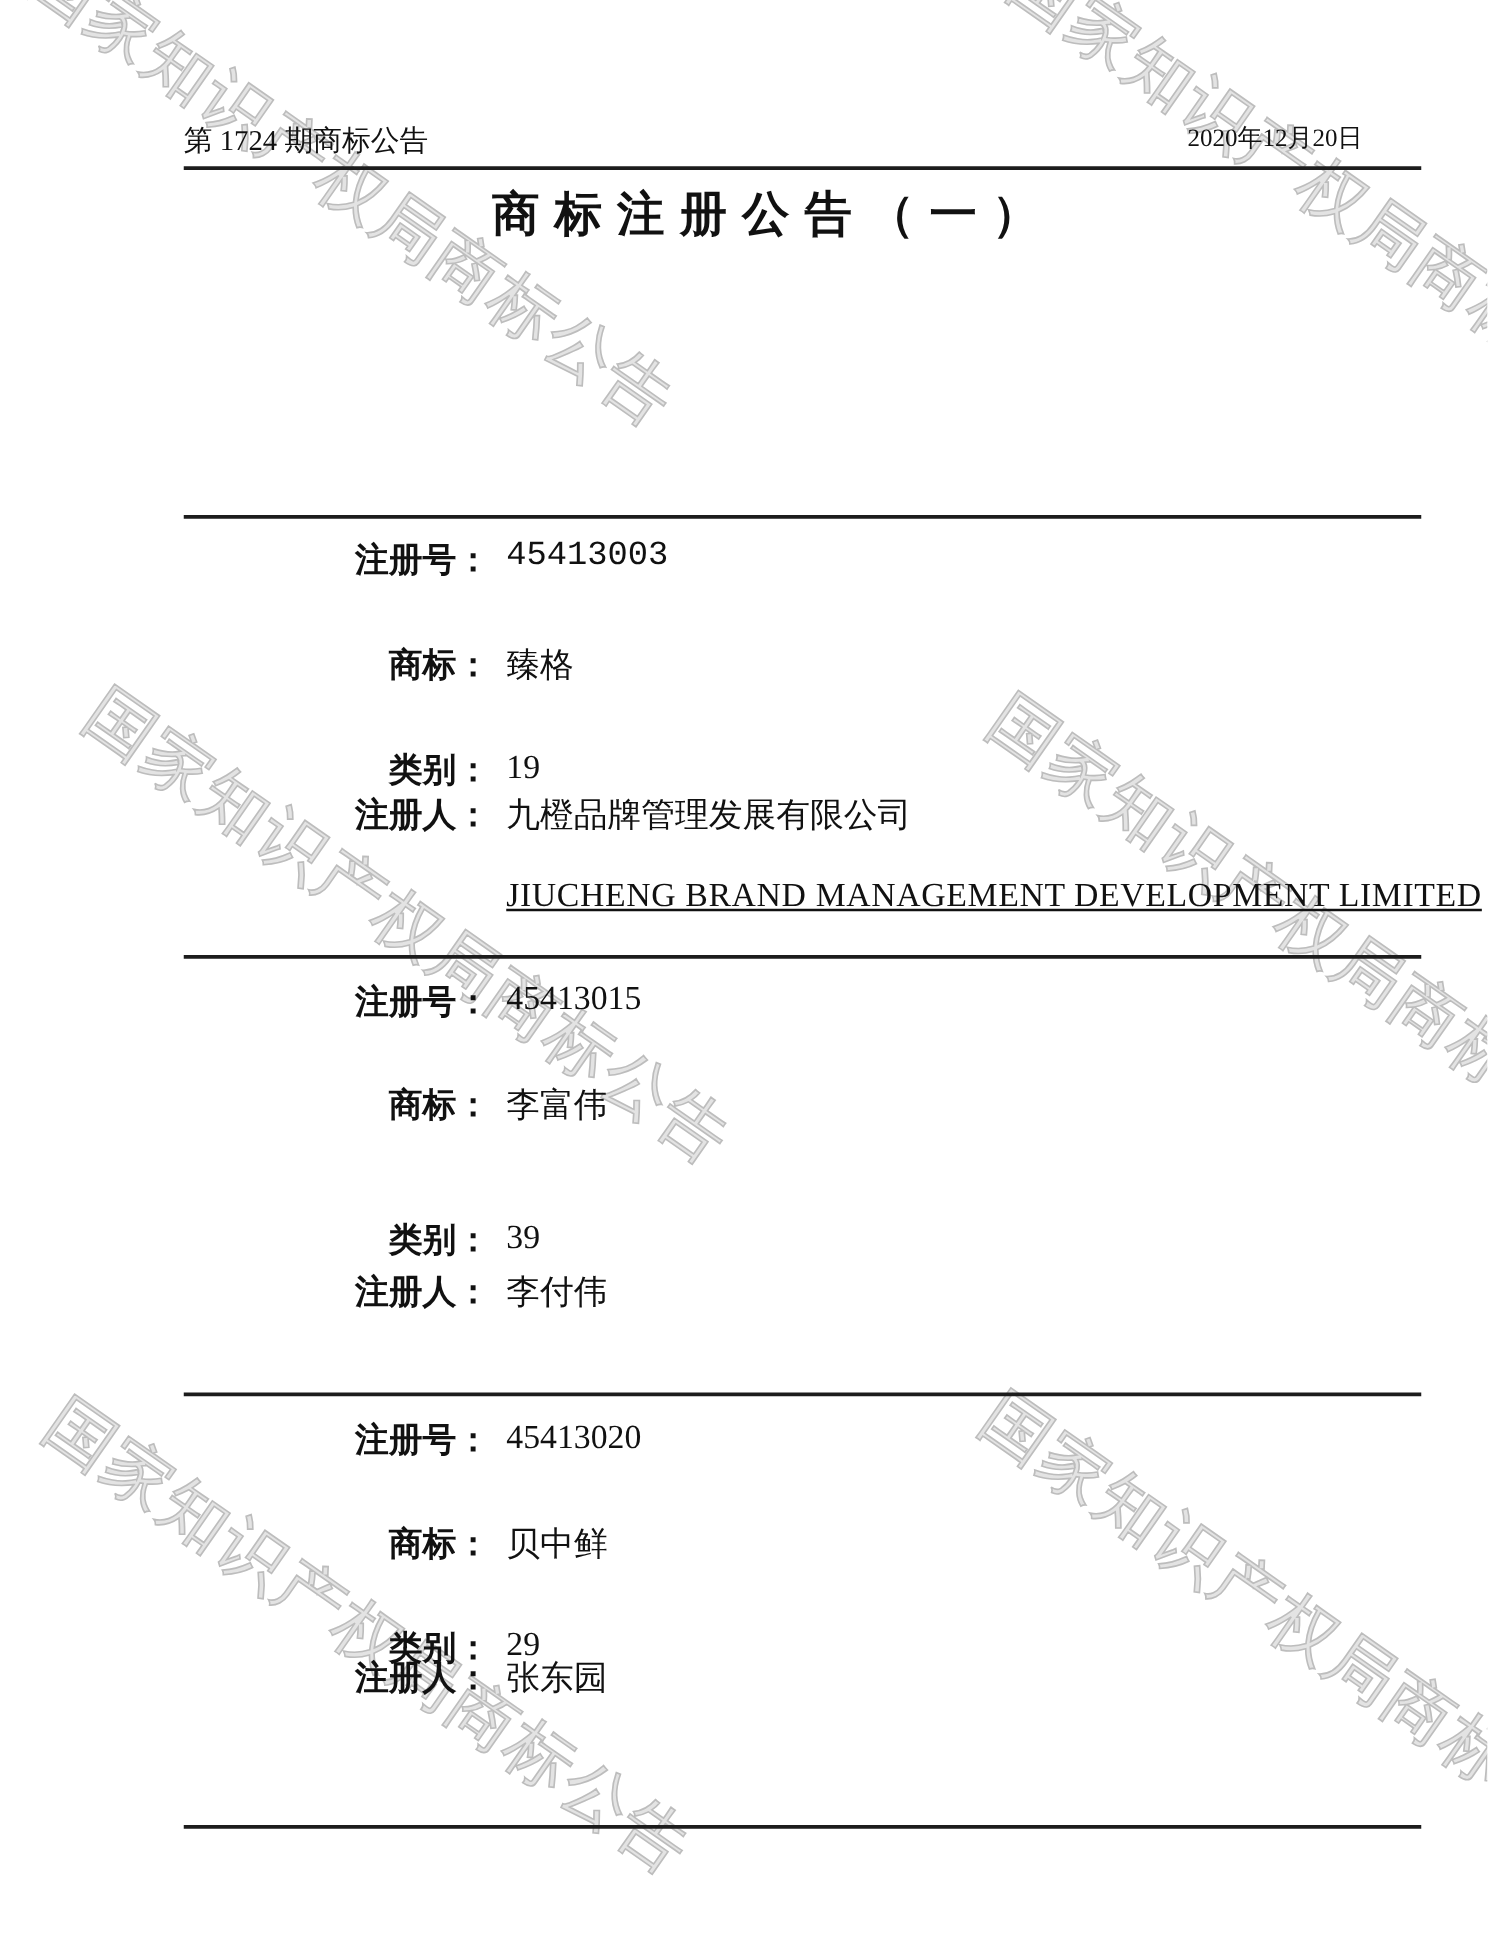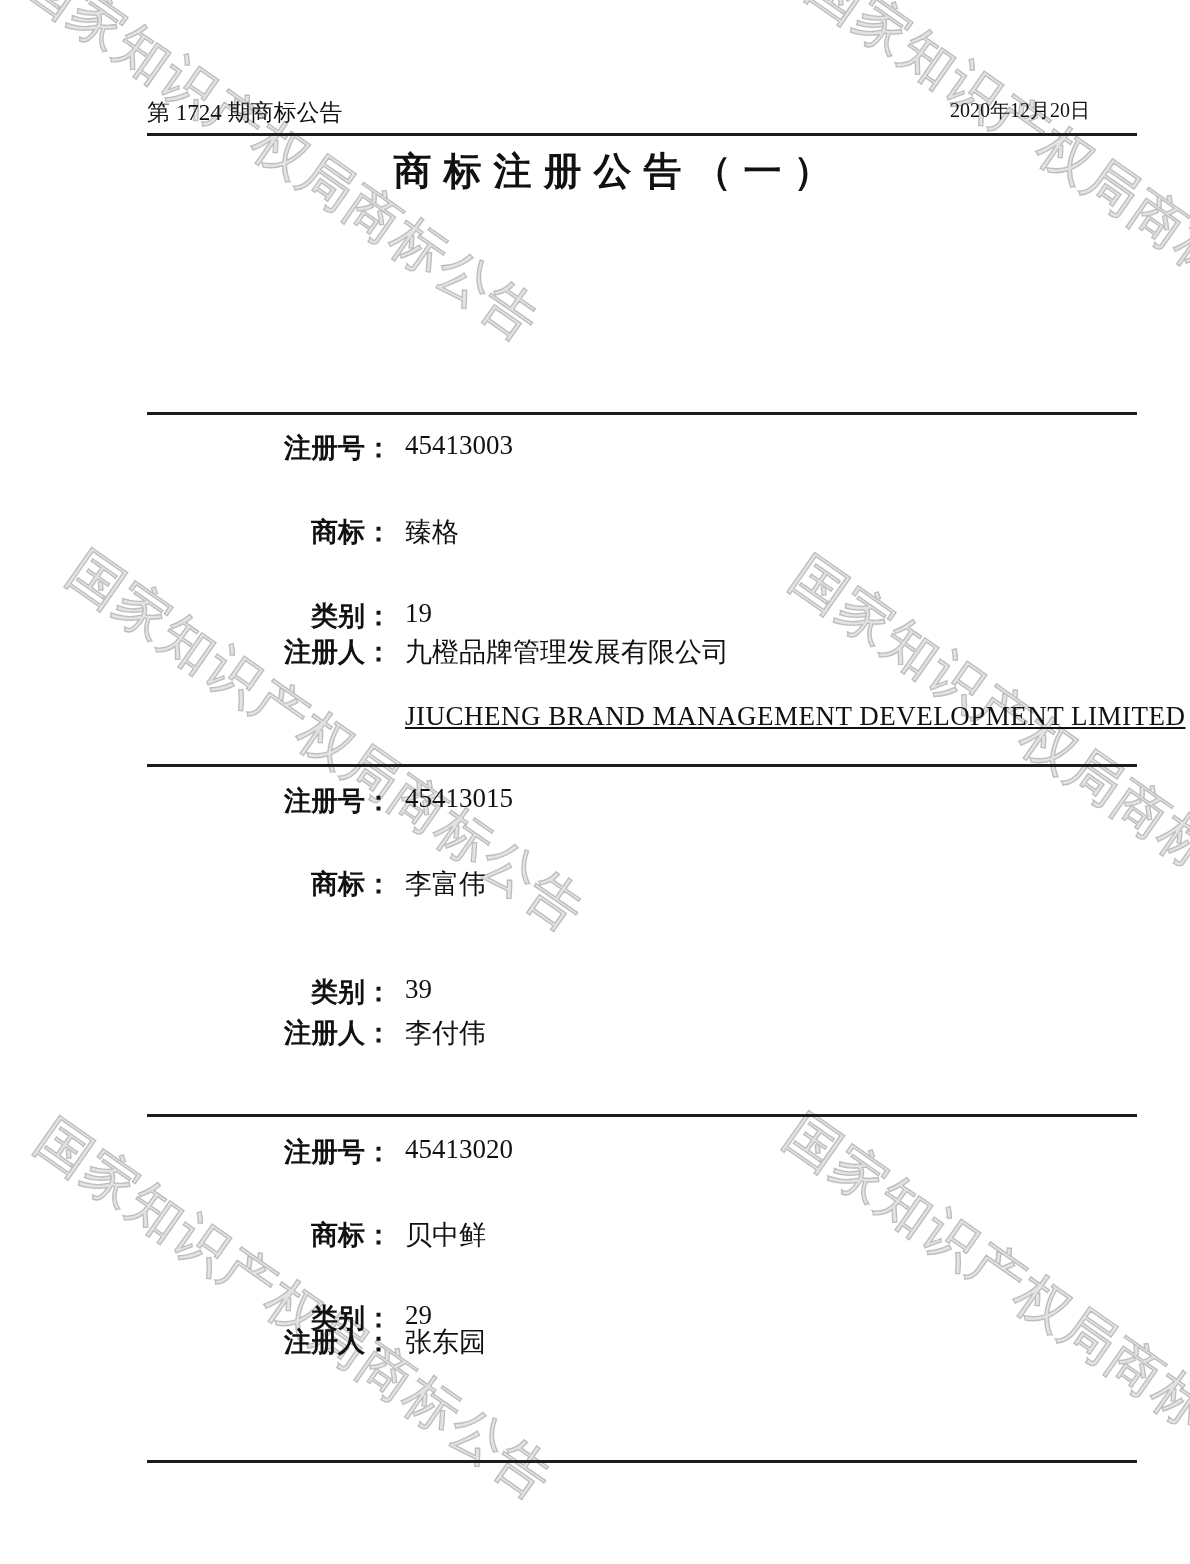--- a/index.html
+++ b/index.html
@@ -88,21 +88,21 @@
 
     <div class="hdr-left">第 1724 期商标公告</div>
     <div class="hdr-right">2020年12月20日</div>
     <div class="rule" style="top:133px;"></div>
 
     <div class="title">商标注册公告（一）</div>
 
 
     <div class="rule" style="top:412px;"></div>
     <div>
-      <div class="row" style="top:430px;">
+      <div class="row" style="top:430px;font-family:Liberation Mono, monospace;">
         <span class="lbl">注册号：</span><span class="val">45413003</span>
       </div>
       <div class="row" style="top:514px;">
         <span class="lbl">商标：</span><span class="val">臻格</span>
       </div>
       <div class="row" style="top:598px;">
         <span class="lbl">类别：</span><span class="val">19</span>
       </div>
       <div class="row" style="top:634px;">
         <span class="lbl">注册人：</span><span class="val">九橙品牌管理发展有限公司</span>

